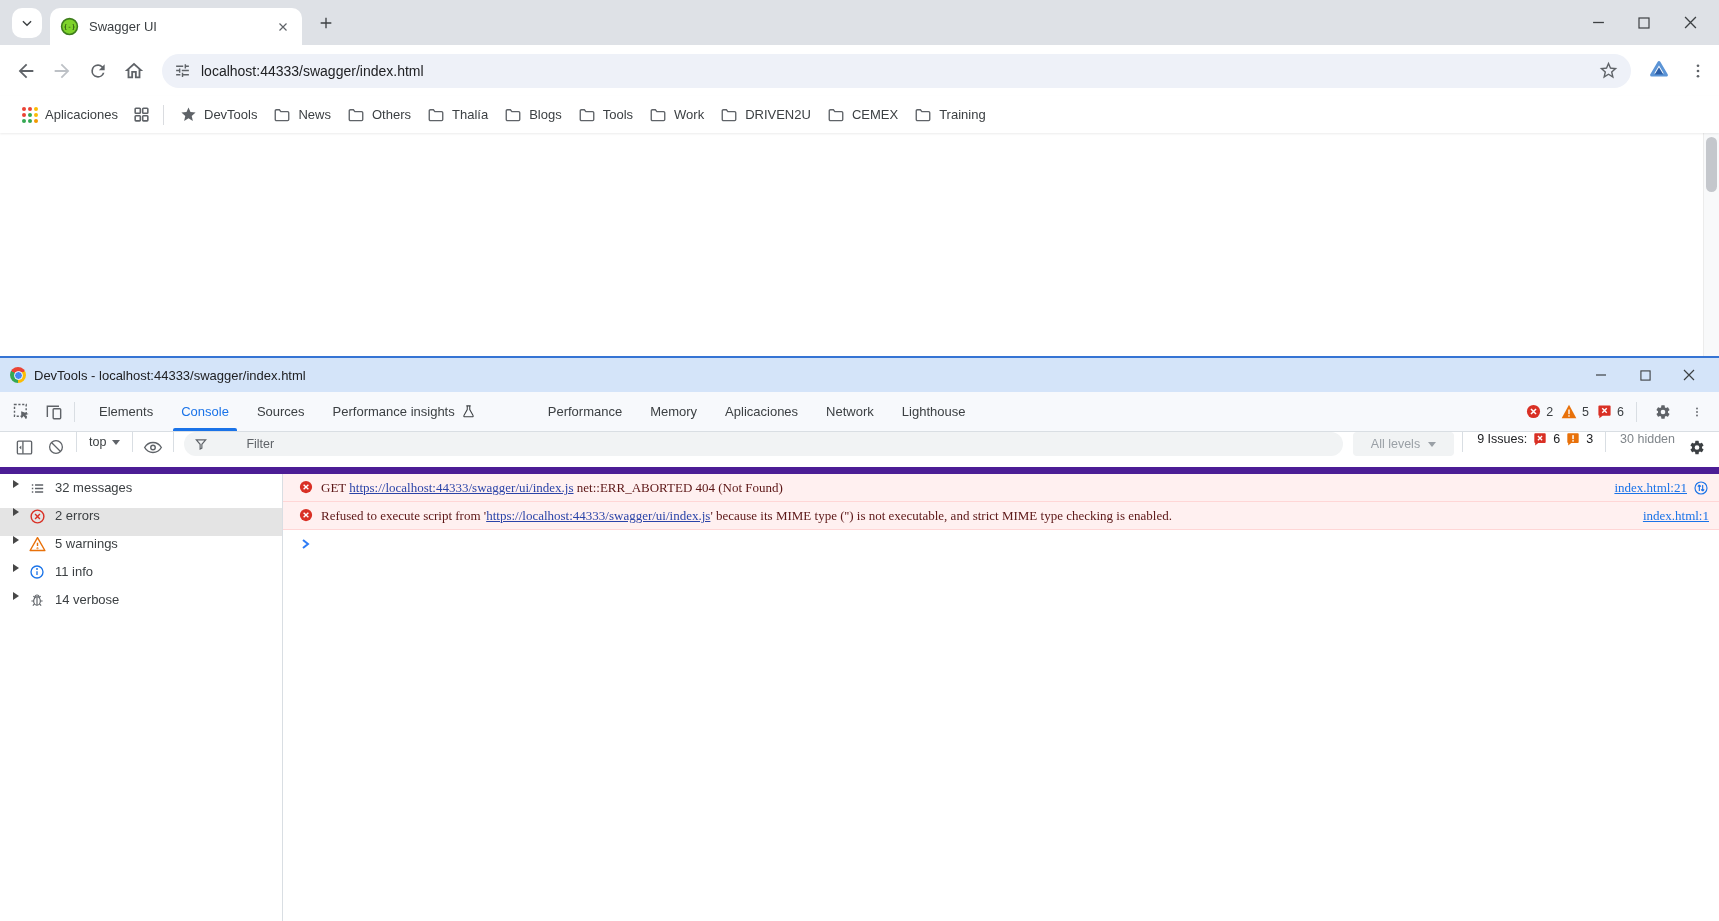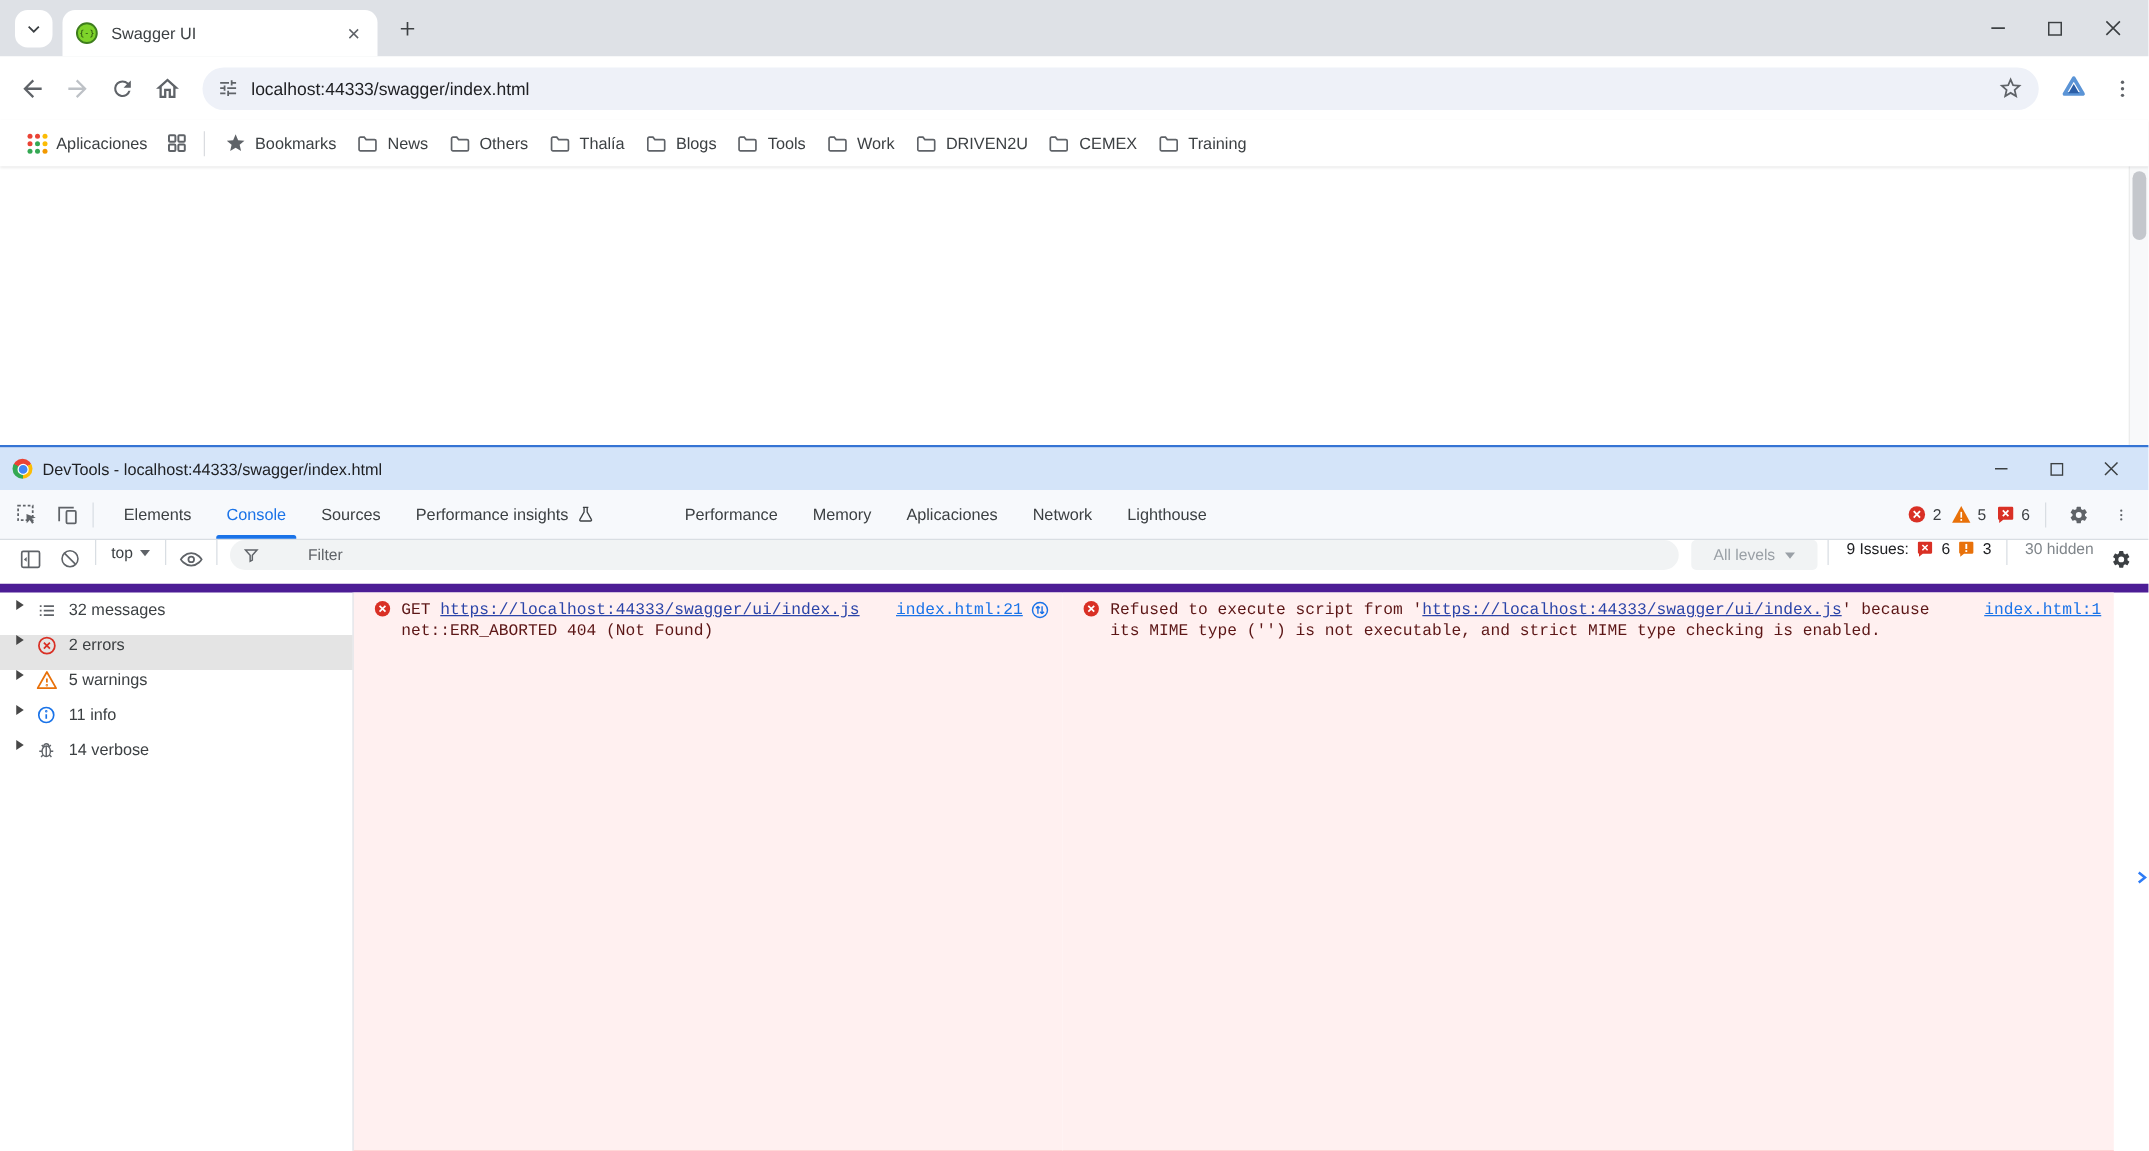--- a/index.html
+++ b/index.html
@@ -69,21 +69,21 @@
   .issues-chip{display:flex;align-items:center;gap:6px;font-size:12.5px;color:#202124;margin:0 6px;cursor:pointer;white-space:nowrap;}
   .hidden-lbl{font-size:12.5px;color:#80868b;margin:0 8px;white-space:nowrap;}
 
   .dt-body{flex:1;display:flex;min-height:0;}
   .dt-sidebar{width:283px;border-right:1px solid #d9dee3;box-sizing:border-box;padding-top:6px;flex:none;}
   .sb-row{height:28px;display:flex;padding-left:13px;gap:9px;font-size:13px;color:#3c4043;cursor:pointer;}
   .sb-row.selected{background:#e4e4e4;}
   .disc{width:0;height:0;border-left:6px solid #474747;border-top:4px solid transparent;border-bottom:4px solid transparent;flex:none;}
   .sb-icon{width:18px;display:flex;justify-content:center;flex:none;}
 
-  .dt-main{flex:1;min-width:0;display:flex;flex-direction:row;font-family:Liberation Mono, monospace;}
+  .dt-main{flex:1;min-width:0;display:flex;flex-direction:column;font-family:Liberation Serif, serif;}
   .msg-row{background:#fff0f0;border-bottom:1px solid #ffd6d6;display:flex;align-items:flex-start;
     padding:5px 10px 5px 16px;font-size:13px;line-height:17px;color:#5c1616;}
   .msg-icon{margin:1px 8px 0 0;flex:none;display:flex;}
   .msg-text{max-width:1055px;word-break:break-word;}
   .msg-link{color:#2b44a8;text-decoration:underline;cursor:pointer;}
   .msg-source{margin-left:auto;display:flex;align-items:center;gap:6px;padding-left:24px;white-space:nowrap;}
   .src-link{color:#1a73e8;text-decoration:underline;font-size:13px;cursor:pointer;}
   .prompt-row{display:flex;align-items:center;padding:8px 0 0 18px;}
 </style>
 </head>
@@ -205,21 +205,21 @@
           <rect x="13.5" y="4" width="6.5" height="6.5" rx="1"></rect>
         <rect x="4" y="13.5" width="6.5" height="6.5" rx="1"></rect>
           <rect x="13.5" y="13.5" width="6.5" height="6.5" rx="1"></rect>
       </svg>
     </button>
     <span class="bm-sep"></span>
     <div class="bm">
       <svg width="17" height="17" viewBox="0 0 24 24" fill="#5f6368">
           <path d="M12 17.27L18.18 21l-1.64-7.03L22 9.24l-7.19-.61L12 2 9.19 8.63 2 9.24l5.46 4.73L5.82 21z"></path>
         </svg>
-      <span>Bookmarks</span>
+      <span>DevTools</span>
     </div>
     <div class="bm">
       <svg width="18" height="18" viewBox="0 0 24 24" fill="none" stroke="#5f6368" stroke-width="1.8">
           <path d="M3 6.5A1.5 1.5 0 0 1 4.5 5h4l2 2.5h9A1.5 1.5 0 0 1 21 9v9a1.5 1.5 0 0 1-1.5 1.5h-15A1.5 1.5 0 0 1 3 18z"></path>
         </svg>
       <span>News</span>
     </div>
     <div class="bm">
       <svg width="18" height="18" viewBox="0 0 24 24" fill="none" stroke="#5f6368" stroke-width="1.8">
           <path d="M3 6.5A1.5 1.5 0 0 1 4.5 5h4l2 2.5h9A1.5 1.5 0 0 1 21 9v9a1.5 1.5 0 0 1-1.5 1.5h-15A1.5 1.5 0 0 1 3 18z"></path>

